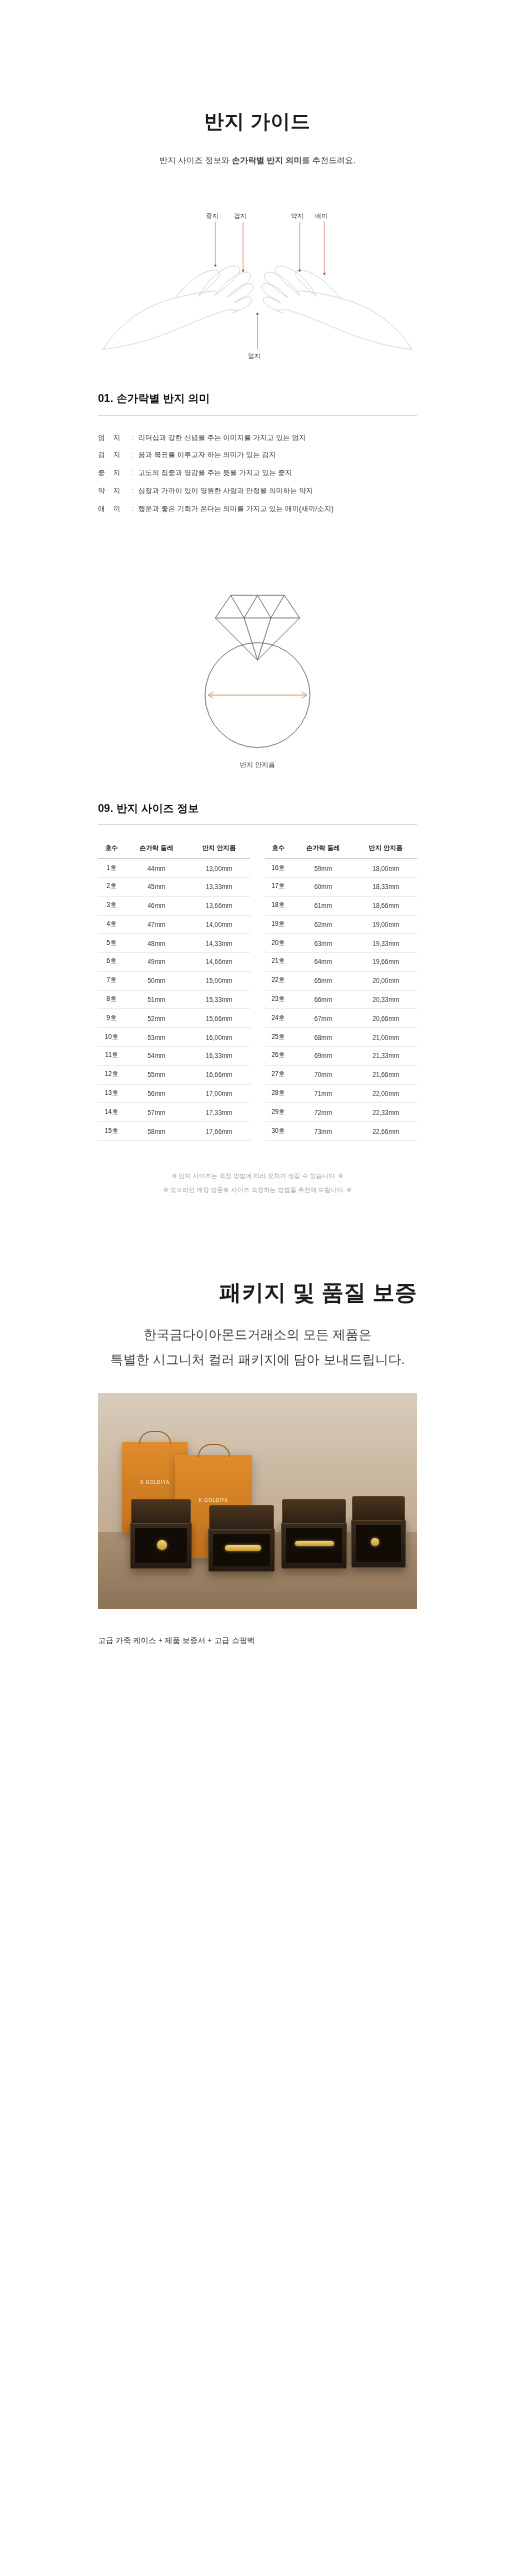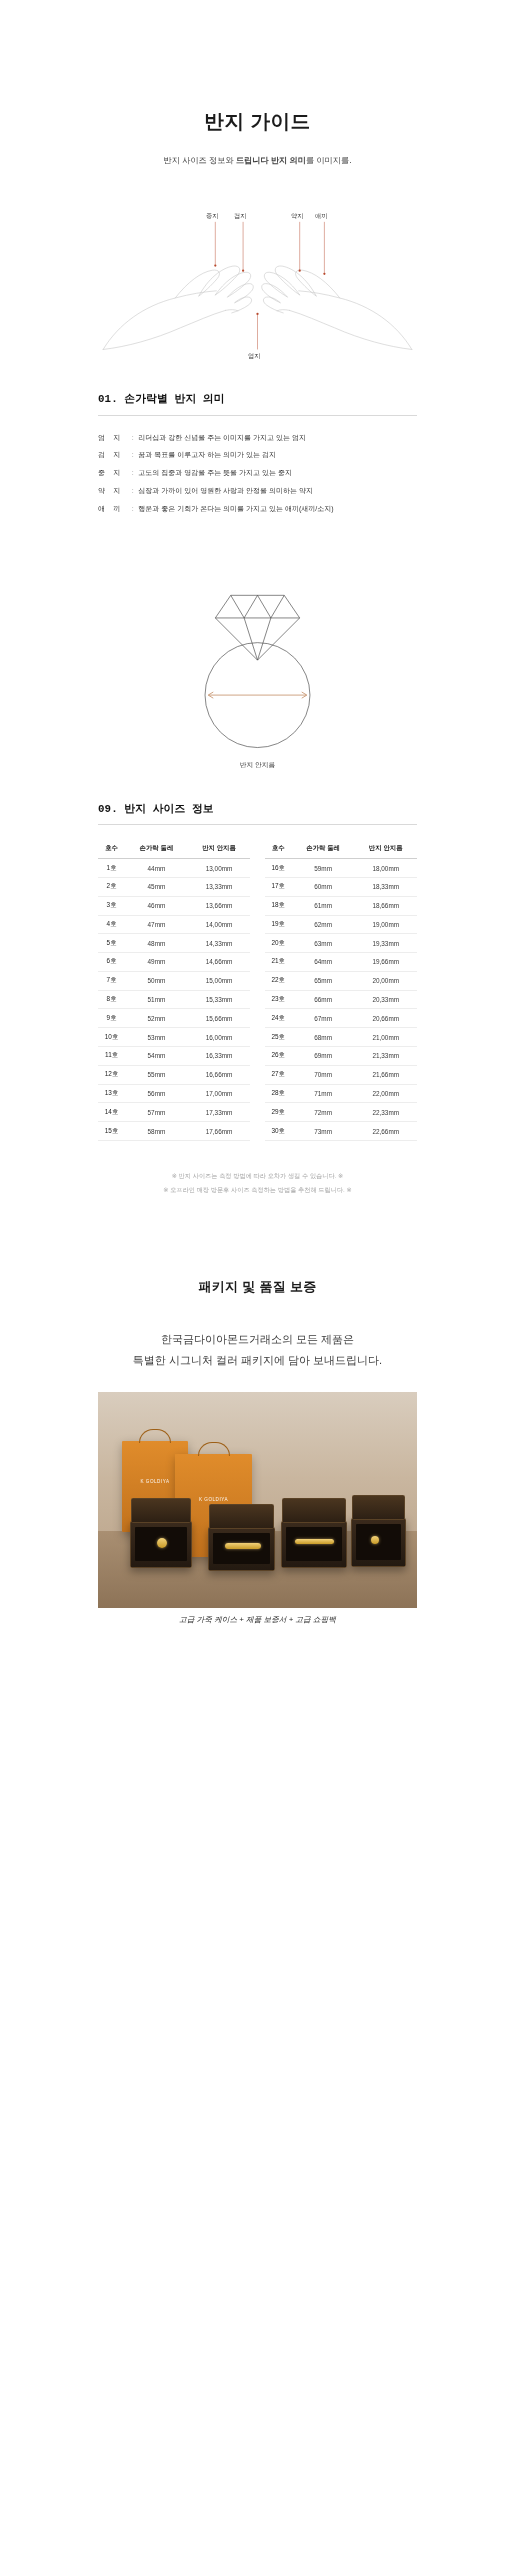--- a/index.html
+++ b/index.html
@@ -58,21 +58,20 @@
     white-space: nowrap;
   }
 
   
   .sec-head {
     font-size: 10.8px;
     font-weight: bold;
     color: #111;
     margin-top: 27px;
     letter-spacing: 0.1px;
-    font-family: Liberation Mono, monospace;
   }
   .hr-thin {
     height: 0.5px;
     background: #d9d9d9;
     margin-top: 8.2px;
   }
 
   
   .meaning-list { margin-top: 13.4px; }
   .meaning-row {
@@ -141,32 +140,32 @@
   .notes {
     margin-top: 28px;
     text-align: center;
     font-size: 6.2px;
     color: #a2a2a2;
     line-height: 2.2;
   }
 
   
   .pkg-title {
-    text-align: center;
-    font-size: 13px;
+    text-align: right;
+    font-size: 22px;
     font-weight: bold;
     color: #1b1b1b;
     margin-top: 82px;
     letter-spacing: 0.3px;
   }
   .pkg-sub {
     text-align: center;
-    font-size: 11px;
+    font-size: 13px;
     color: #3c3c3c;
-    margin-top: 33px;
+    margin-top: 15px;
     line-height: 1.9;
   }
   .pkg-sub b { font-weight: normal; }
 
   .photo {
     margin-top: 20.6px;
     width: 319px;
     height: 216px;
     position: relative;
     overflow: hidden;
@@ -232,39 +231,38 @@
     border-radius: 50%;
     background: linear-gradient(180deg,#f2d27a 0%, #c99b27 100%);
     box-shadow: 0 0 3.1px rgba(255,220,130,0.6);
   }
   .box1 { left: 32px; top: 129px; width: 62px; height: 47px; }
   .box2 { left: 110px; top: 135px; width: 67px; height: 44px; }
   .box3 { left: 183px; top: 129px; width: 66px; height: 47px; }
   .box4 { left: 253px; top: 126px; width: 55px; height: 49px; }
 
   .pkg-caption {
-    margin-top: 7px;
-    text-align: center;
+    margin-top: 27px;
+    text-align: left;
     font-size: 7.7px;
     color: #1f1f1f;
-    font-style: italic;
   }
   .bottom-space { height: 77px; }
 </style>
 </head>
 <body>
 
 <div class="page">
   <div class="inner">
 
     <div class="top-space"></div>
 
     <div class="main-title">반지 가이드</div>
     <div class="main-sub">
-      <span>반지 사이즈 정보와 </span><b>드립니다 반지 의미</b><span>를 이미지를.</span>
+      <span>반지 사이즈 정보와 </span><b>손가락별 반지 의미</b><span>를 추천드려요.</span>
     </div>
 
     <div class="hands-wrap">
       <svg width="319" height="170" viewBox="0 0 620 330" xmlns="http://www.w3.org/2000/svg">
         <g fill="none" stroke="#c9c9c9" stroke-width="1.2" stroke-linecap="round" stroke-linejoin="round">
 
           <path d="M10 300 C 40 250, 90 215, 150 200 C 180 192, 205 188, 230 186"></path>
           <path d="M10 300 C 55 295, 110 280, 160 258 C 190 246, 220 232, 248 224"></path>
           <path d="M150 200 C 175 168, 200 150, 222 146 C 236 144, 240 152, 232 162 C 220 176, 205 190, 196 196"></path>
           <path d="M196 196 C 214 162, 240 142, 262 138 C 276 136, 280 146, 270 157 C 256 172, 238 188, 228 194"></path>

